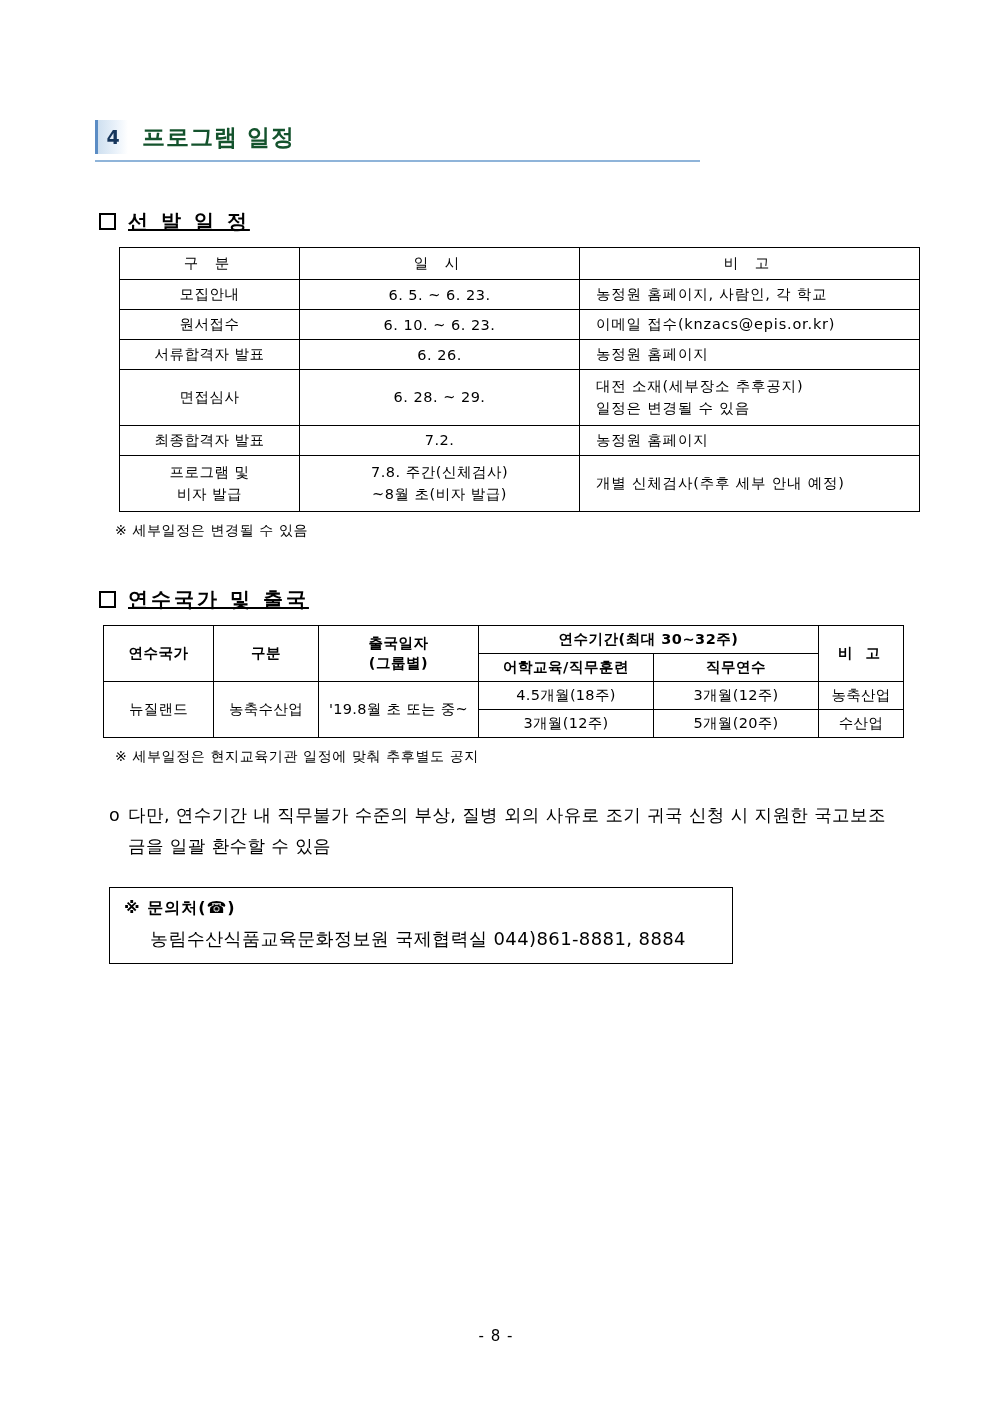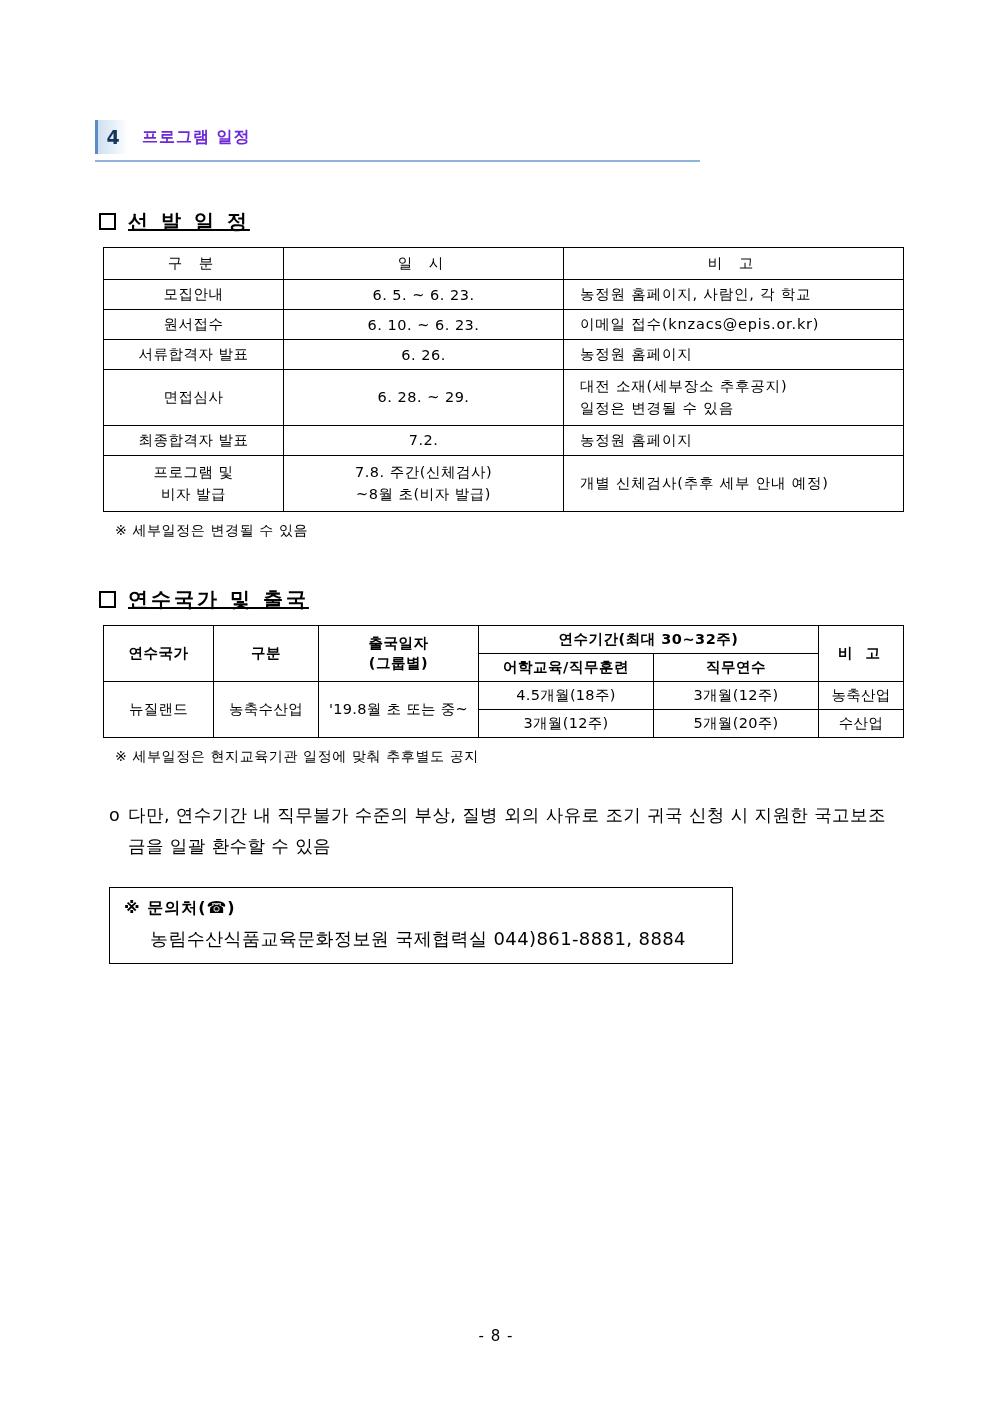--- a/index.html
+++ b/index.html
@@ -37,24 +37,24 @@
     border-left: 3px solid #5b8cc4;
     display: flex;
     align-items: center;
     justify-content: center;
     font-size: 19px;
     font-weight: bold;
     color: #16365c;
     letter-spacing: 0;
   }
   .section-title {
-    font-size: 16px;
+    font-size: 23px;
     font-weight: bold;
     letter-spacing: 1px;
-    color: #6d28d9;
+    color: #14532d;
   }
   .section-rule {
     height: 2px;
     background: #8fb4d9;
     width: 605px;
     margin: 6px 0 0 0;
   }
 
   
   .sub-head {
@@ -77,21 +77,21 @@
     letter-spacing: 3px;
   }
 
   
   table {
     border-collapse: collapse;
     font-size: 14.5px;
   }
   .tbl1 {
     width: 800px;
-    margin-left: 8px;
+    margin-left: 24px;
     table-layout: fixed;
   }
   .tbl1 th, .tbl1 td {
     border: 1px solid #000;
     padding: 5px 4px;
     text-align: center;
     vertical-align: middle;
     letter-spacing: 0.5px;
   }
   .tbl1 thead th {

